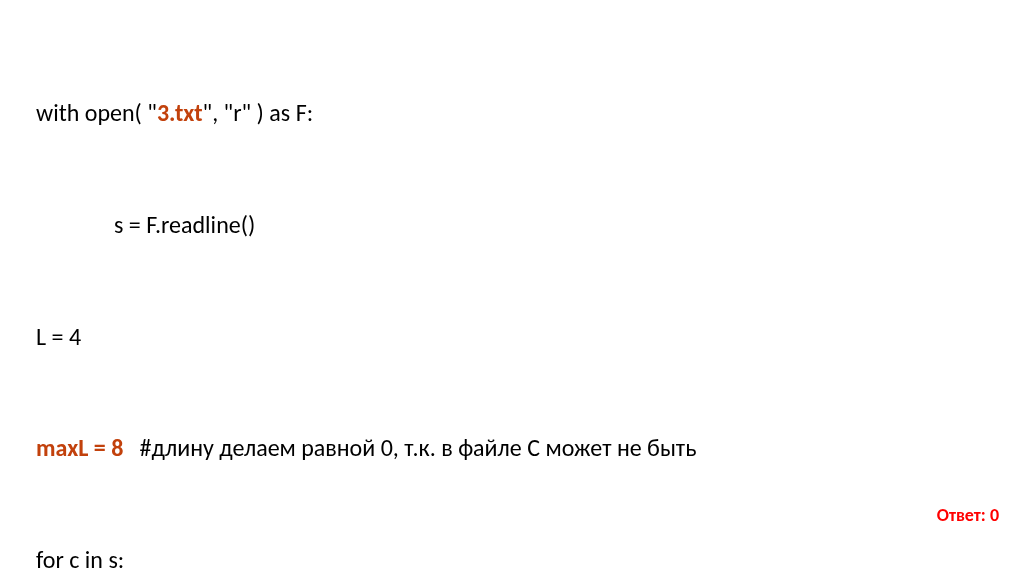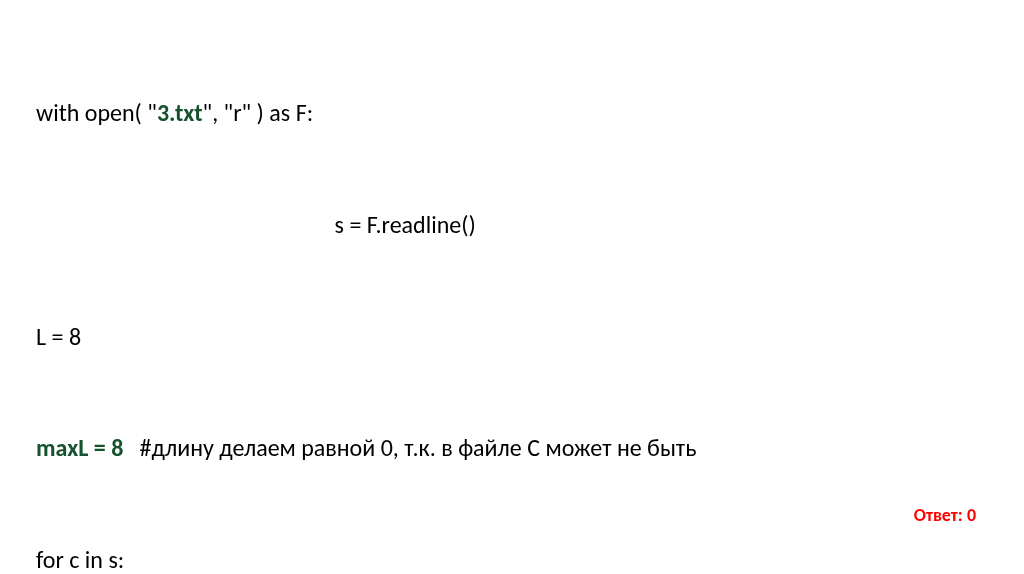--- a/index.html
+++ b/index.html
@@ -14,47 +14,47 @@
     position: relative;
   }
   .code-block {
     position: absolute;
     left: 36px;
     top: 20px;
     line-height: 1.55;
     white-space: pre;
   }
   .red {
-    color: #14532d;
+    color: #c2410c;
     font-weight: bold;
   }
   .black {
     color: #000000;
     font-weight: normal;
   }
   .answer {
     position: absolute;
-    right: 48px;
+    right: 25px;
     bottom: 48px;
     color: #ff0000;
     font-weight: bold;
     font-size: 18px;
   }
   .line {
     display: block;
   }
-  .indent1 { padding-left: 78px; text-align: center; }
+  .indent1 { padding-left: 78px; }
 </style>
 </head>
 <body>
 
 <div class="code-block">
   <span class="line"><span class="black">with open( "</span><span class="red">3.txt</span><span class="black">", "r" ) as F:</span></span>
   <span class="line indent1 black">s = F.readline()</span>
-  <span class="line black">L = 8</span>
+  <span class="line black">L = 4</span>
   <span class="line"><span class="red">maxL = 8</span><span class="black">   #длину делаем равной 0, т.к. в файле C может не быть</span></span>
   <span class="line black">for c in s:</span>
   
   
   
   
   
   
   
 </div>

